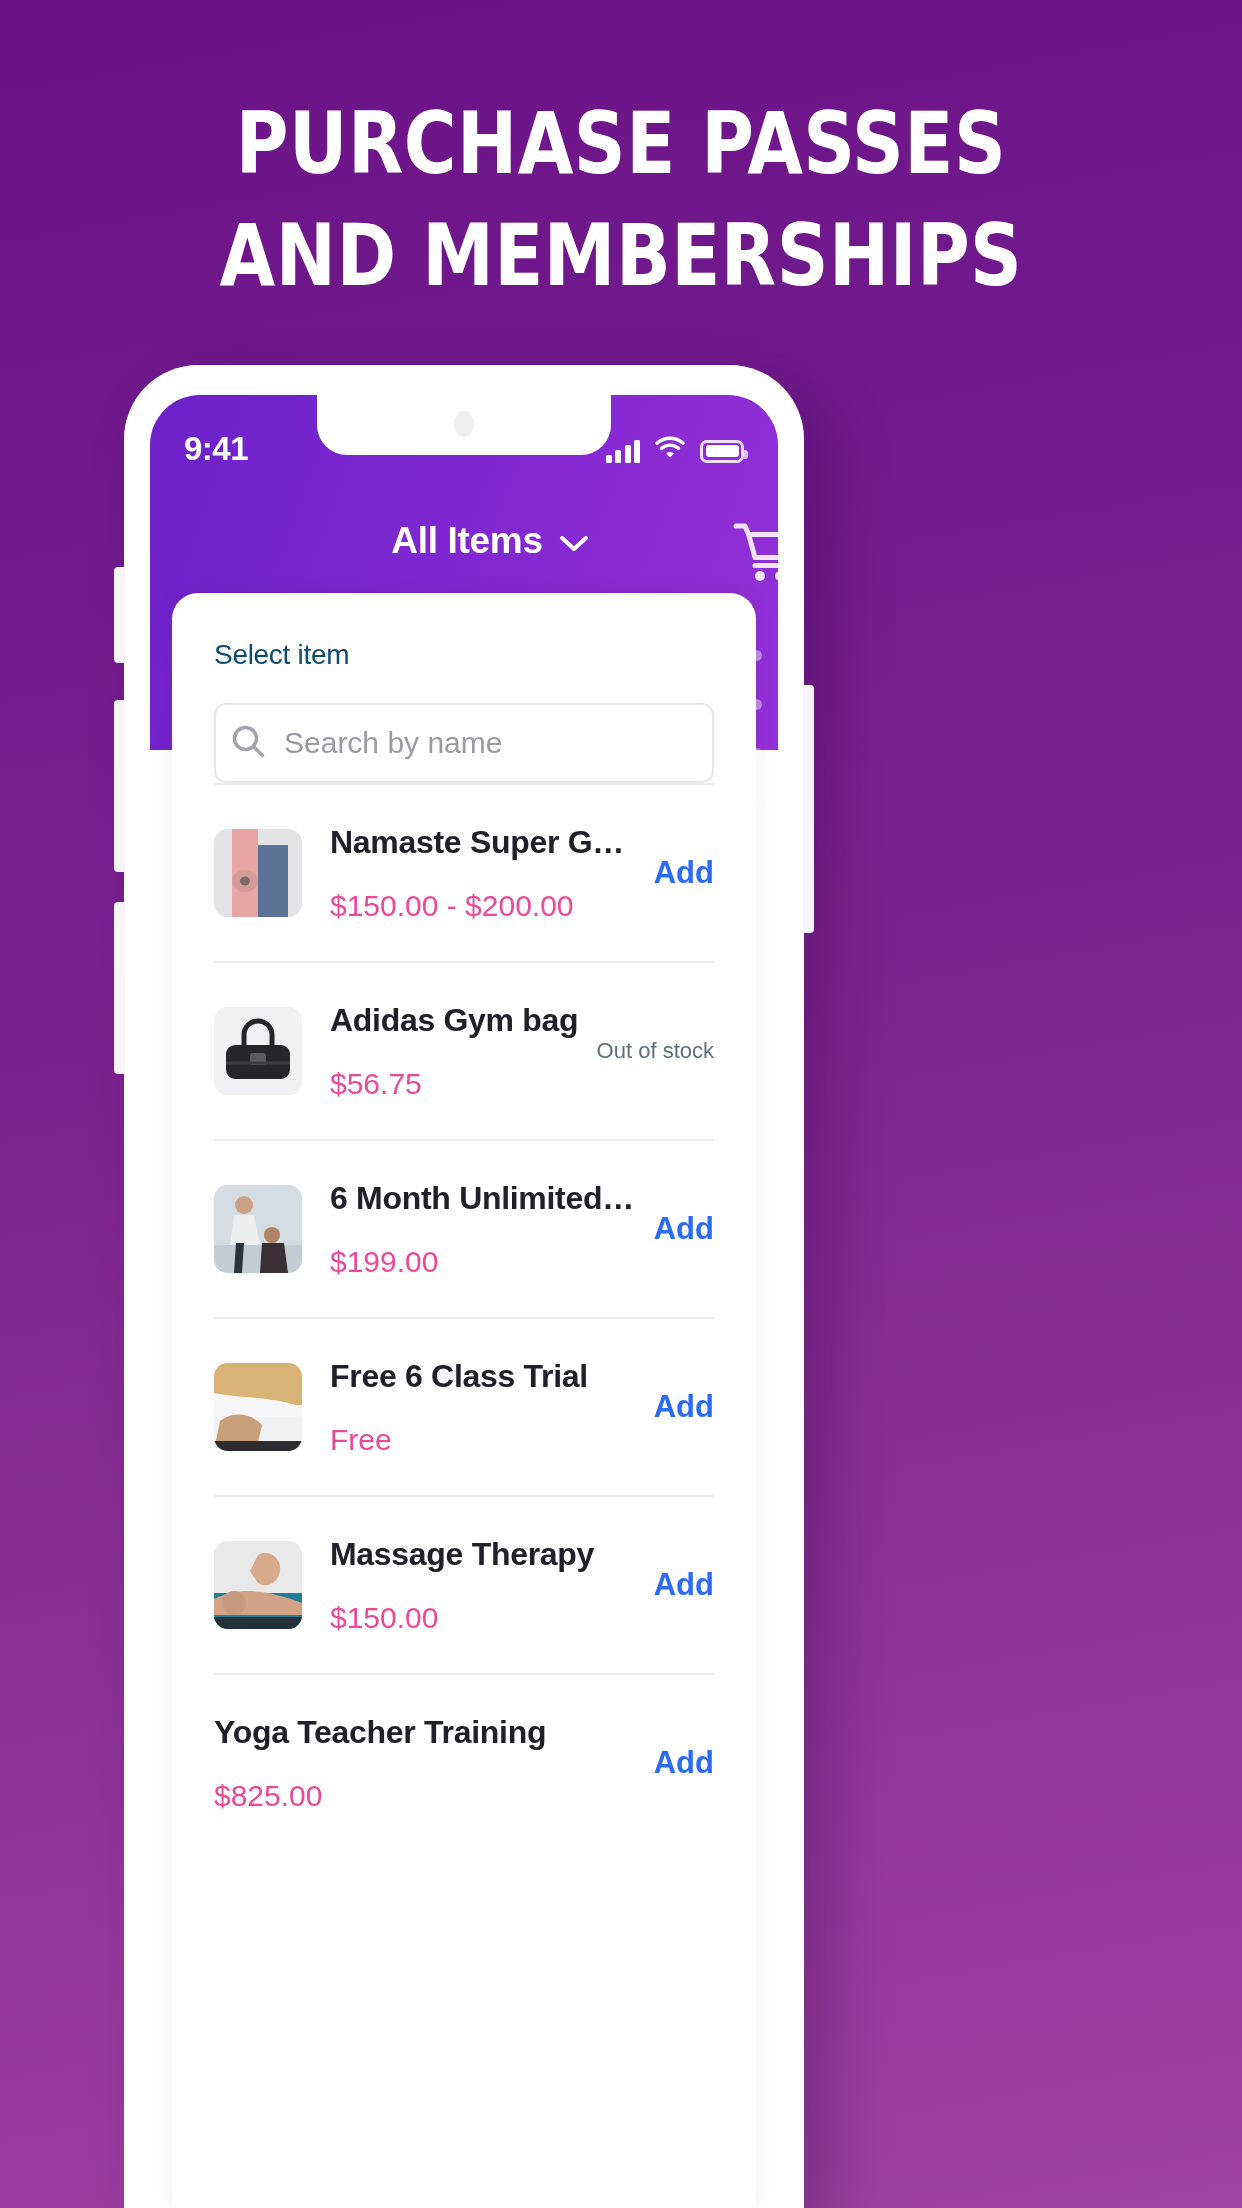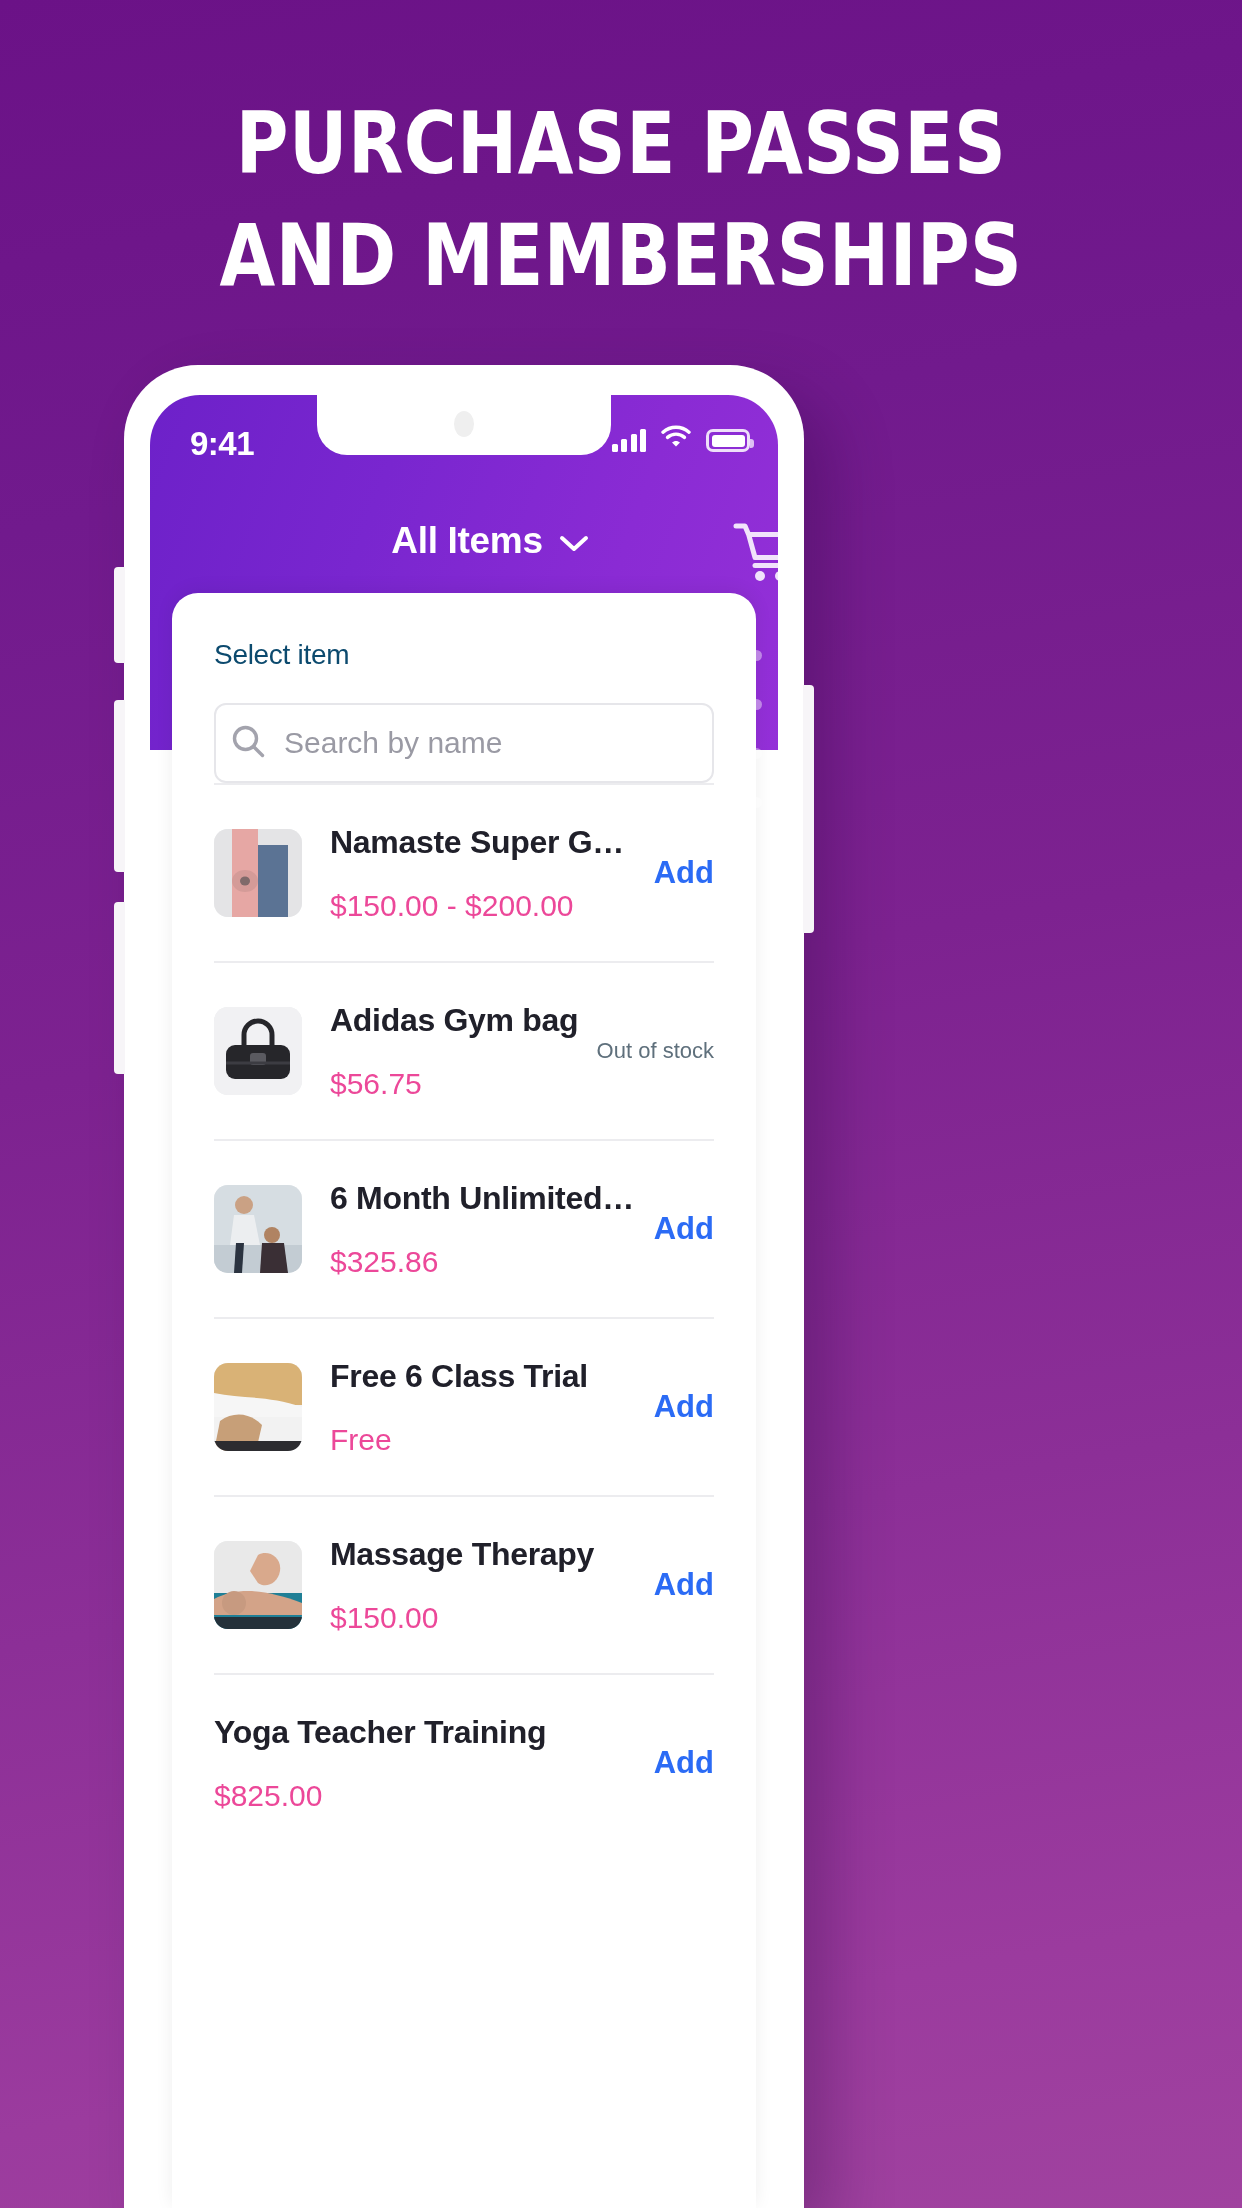--- a/index.html
+++ b/index.html
@@ -59,22 +59,22 @@
     background:#ffffff; border-radius:0 0 30px 30px; z-index:5;
   }
   .speaker {
     position:absolute; left:50%; transform:translateX(-50%);
     top:16px; width:20px; height:26px; border-radius:50%;
     background:#efefef; z-index:6;
   }
 
   .statusbar {
     position:absolute; left:0; top:30px; width:628px; height:48px;
-    display:flex; align-items:flex-start; justify-content:space-between;
-    padding:0 34px; color:#fff;margin-left:6px;
+    display:flex; align-items:center; justify-content:space-between;
+    padding:0 34px; color:#fff;
   }
   .clock { font-size:33px; font-weight:bold; letter-spacing:-0.5px; }
   .status-icons { display:flex; align-items:flex-end; gap:15px; }
   .bars { display:flex; align-items:flex-end; gap:3.5px; height:23px; }
   .bars i { display:block; width:6px; background:#fff; border-radius:1.5px; }
   .bars i:nth-child(1){height:8px;} .bars i:nth-child(2){height:13px;}
   .bars i:nth-child(3){height:18px;} .bars i:nth-child(4){height:23px;}
   .batt {
     width:44px; height:23px; border:3px solid rgba(255,255,255,.85);
     border-radius:7px; padding:2.5px; position:relative;
@@ -278,21 +278,21 @@
               <rect y="60" width="88" height="28" fill="#c3ccd3"></rect>
               <circle cx="30" cy="20" r="9" fill="#caa184"></circle>
               <path d="M20 30h20l6 30H16l4-30z" fill="#eceef0"></path>
               <path d="M22 58h8l-2 30h-8l2-30z" fill="#2b3340"></path>
               <circle cx="58" cy="50" r="8" fill="#b08362"></circle>
               <path d="M48 58h22l4 30H46l2-30z" fill="#3a2f35"></path>
             </svg>
           </div>
           <div class="row-body">
             <div class="row-title">6 Month Unlimited Memb...</div>
-            <div class="row-price">$325.86</div>
+            <div class="row-price">$199.00</div>
           </div>
           <div class="row-action">
             <span class="add">Add</span>
           </div>
         </div>
 
         <div class="row">
           <div class="thumb">
             <svg viewBox="0 0 88 88">
                 <rect width="88" height="88" fill="#f2f2f2"></rect>

